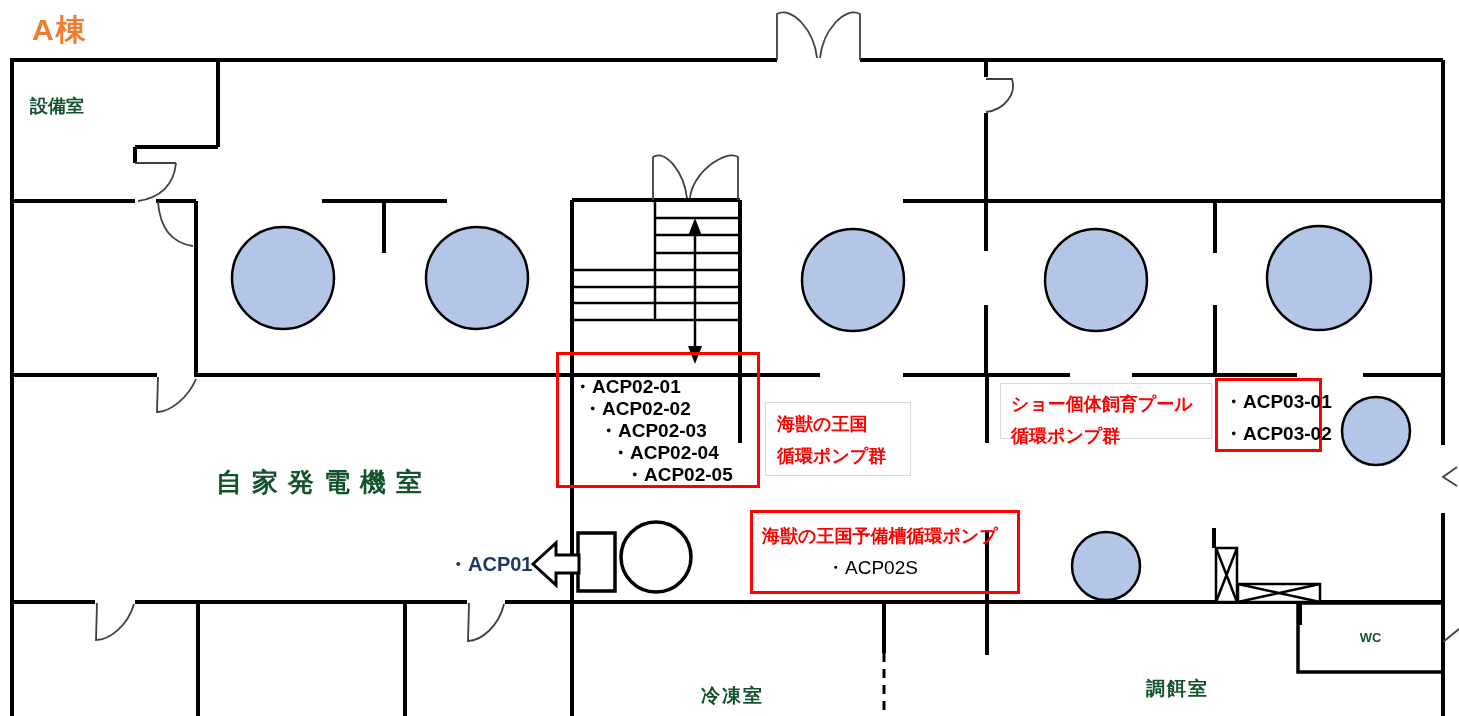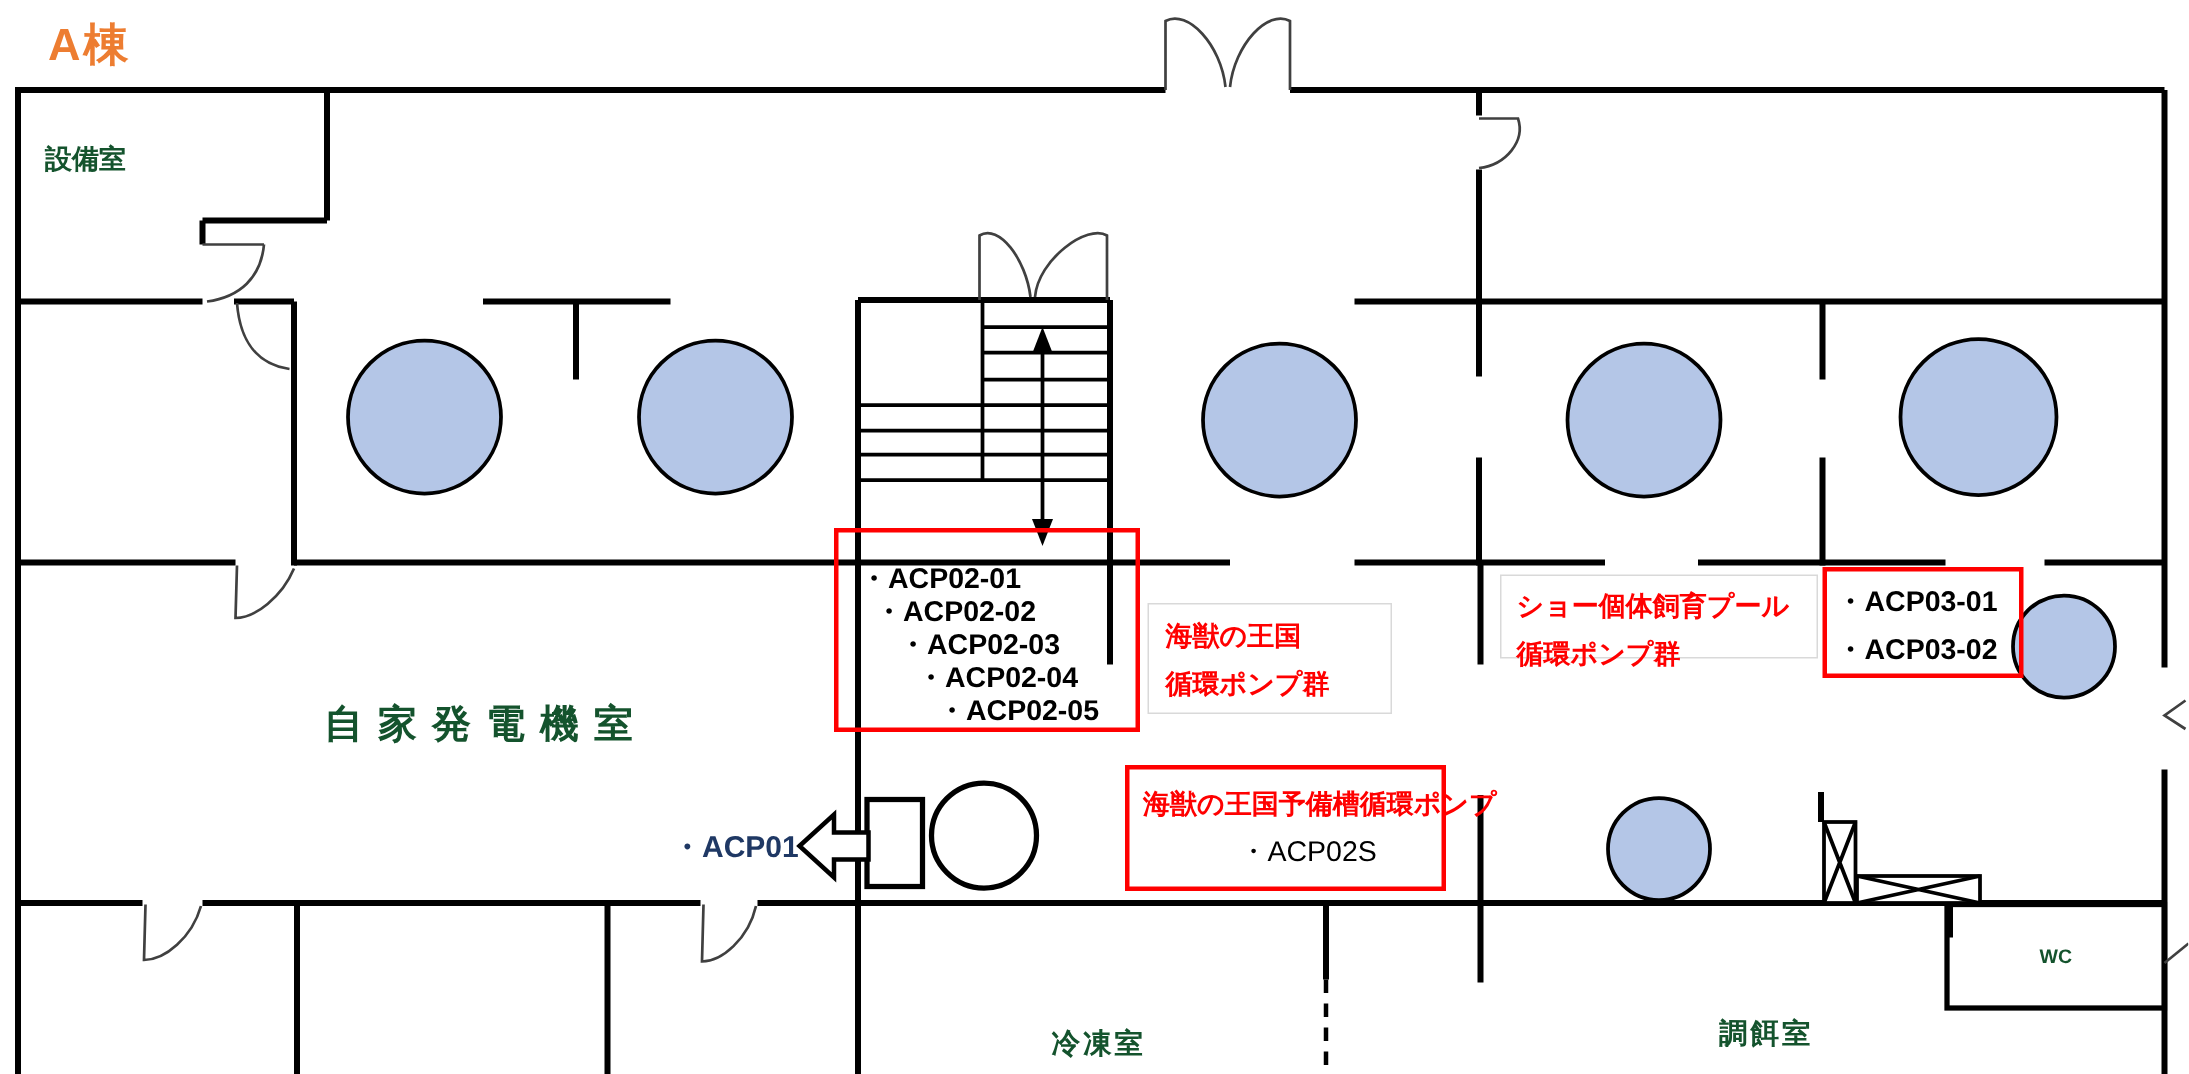--- a/index.html
+++ b/index.html
@@ -17,28 +17,28 @@
   .room-equipment{left:30px;top:94px;font-size:18px;}
   .room-generator{left:216px;top:465px;font-size:26px;letter-spacing:10px;}
   .room-freezer{left:701px;top:683px;font-size:19px;letter-spacing:2px;}
   .room-feed{left:1146px;top:676px;font-size:19px;letter-spacing:2px;}
   .room-wc{left:1298px;top:603px;width:145px;height:69px;font-size:13px;
     display:flex;align-items:center;justify-content:center;}
   .acp01{left:448px;top:551px;font-size:20px;color:#1F3864;}
   .redbox{position:absolute;border:3px solid #FF0000;box-sizing:border-box;}
   .box-acp02{left:556px;top:352px;width:204px;height:136px;padding-top:21px;}
   .box-acp02 .li{font-size:19px;font-weight:bold;line-height:22px;white-space:nowrap;}
-  .box-acp03{left:1215px;top:378px;width:134px;height:74px;padding:5px 0 0 6px;}
+  .box-acp03{left:1215px;top:378px;width:107px;height:74px;padding:5px 0 0 6px;}
   .box-acp03 .li{font-size:19px;font-weight:bold;line-height:32px;white-space:nowrap;}
-  .box-acp02s{left:750px;top:510px;width:214px;height:84px;padding:11px 0 0 9px;}
+  .box-acp02s{left:750px;top:510px;width:270px;height:84px;padding:11px 0 0 9px;}
   .box-acp02s .cap{font-size:18px;font-weight:bold;color:#FF0000;white-space:nowrap;}
   .box-acp02s .li{font-size:19px;font-weight:normal;margin:7px 0 0 64px;white-space:nowrap;}
   .graybox{position:absolute;border:1px solid #D9D9D9;background:#fff;box-sizing:border-box;}
   .graybox .cap{font-size:18px;font-weight:bold;color:#FF0000;line-height:32px;white-space:nowrap;}
-  .box-kaijuu{left:765px;top:402px;width:163px;height:74px;padding:5px 4px 0 11px;}
+  .box-kaijuu{left:765px;top:402px;width:146px;height:74px;padding:5px 4px 0 11px;}
   .box-show{left:1000px;top:383px;width:212px;height:56px;padding:4px 0 0 10px;}
 </style>
 </head>
 <body>
 
 <div id="stage">
 
   <svg id="plan-svg" width="1459" height="716" viewBox="0 0 1459 716">
 
     <g stroke="#000" fill="none" stroke-width="4">

